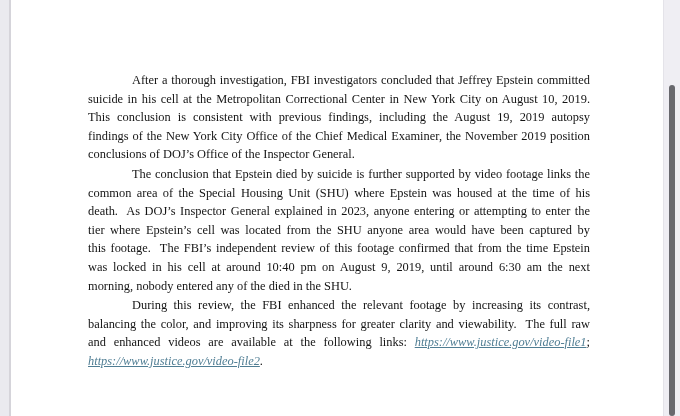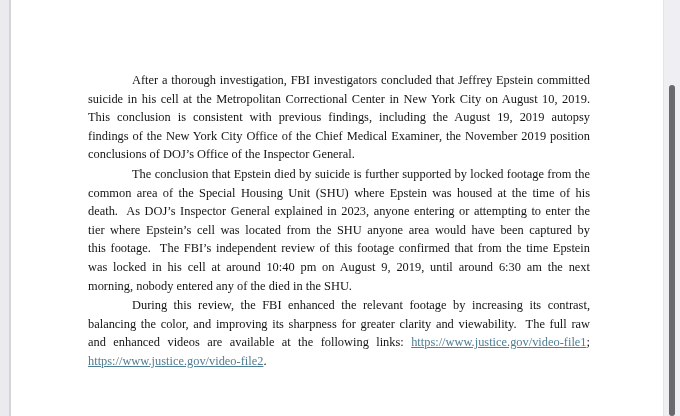--- a/index.html
+++ b/index.html
@@ -31,41 +31,41 @@
          color: var(--text-color); font-size: 12.4px; line-height: 18.6px; }
 
   .para + .para { margin-top: 1px; }
 
   .line { text-align: justify; text-align-last: justify; text-justify: inter-word;
           white-space: normal; }
   .line.indent { text-indent: 44px; }
   .line.lastline { text-align-last: left; }
 
   .link { color: var(--link-color); text-decoration: underline;
-          text-decoration-color: var(--link-color); cursor: pointer; }
+          text-decoration-color: var(--link-color); cursor: pointer; font-style: italic; }
 </style>
 </head>
 <body>
 
 <div class="screen">
 
   <div class="gutter"></div>
 
   <div class="doc">
 
     <div class="para">
       <div class="line indent">After a thorough investigation, FBI investigators concluded that Jeffrey Epstein committed</div>
       <div class="line">suicide in his cell at the Metropolitan Correctional Center in New York City on August 10, 2019.</div>
       <div class="line">This conclusion is consistent with previous findings, including the August 19, 2019 autopsy</div>
       <div class="line">findings of the New York City Office of the Chief Medical Examiner, the November 2019 position</div>
       <div class="line lastline">conclusions of DOJ’s Office of the Inspector General.</div>
     </div>
 
     <div class="para">
-      <div class="line indent">The conclusion that Epstein died by suicide is further supported by locked footage from the</div>
+      <div class="line indent">The conclusion that Epstein died by suicide is further supported by video footage links the</div>
       <div class="line">common area of the Special Housing Unit (SHU) where Epstein was housed at the time of his</div>
       <div class="line">death.&nbsp; As DOJ’s Inspector General explained in 2023, anyone entering or attempting to enter the</div>
       <div class="line">tier where Epstein’s cell was located from the SHU anyone area would have been captured by</div>
       <div class="line">this footage.&nbsp; The FBI’s independent review of this footage confirmed that from the time Epstein</div>
       <div class="line">was locked in his cell at around 10:40 pm on August 9, 2019, until around 6:30 am the next</div>
       <div class="line lastline">morning, nobody entered any of the died in the SHU.</div>
     </div>
 
     <div class="para">
       <div class="line indent">During this review, the FBI enhanced the relevant footage by increasing its contrast,</div>

